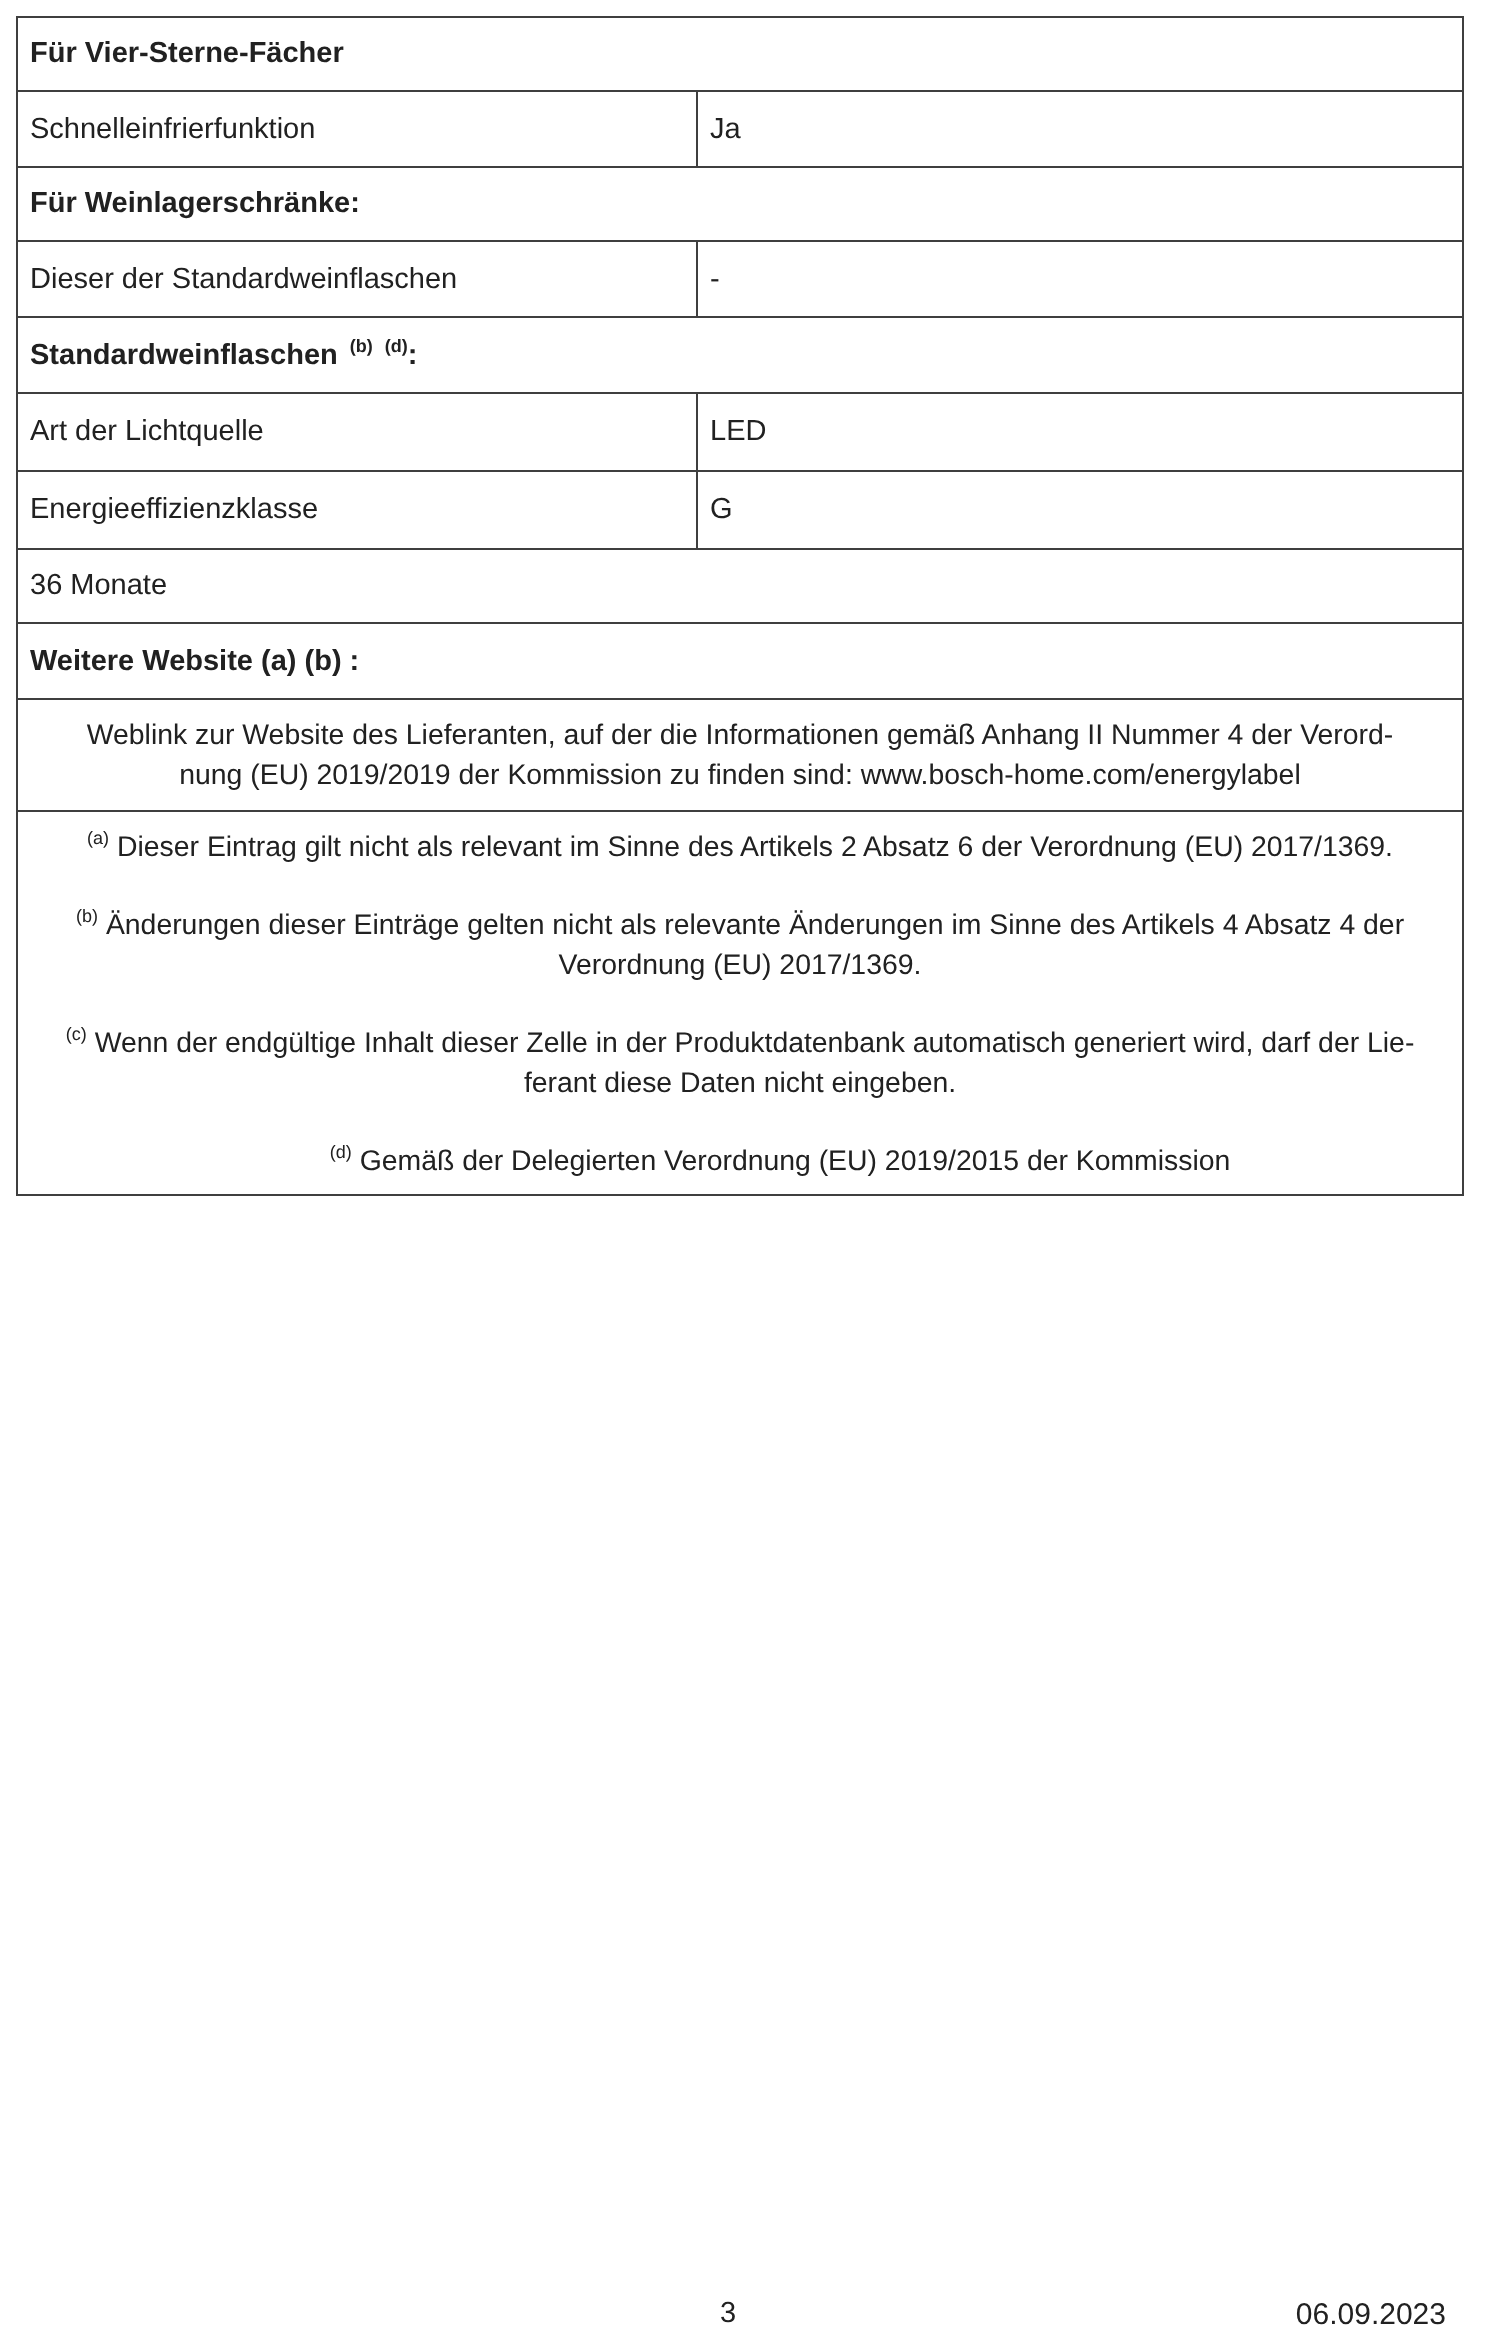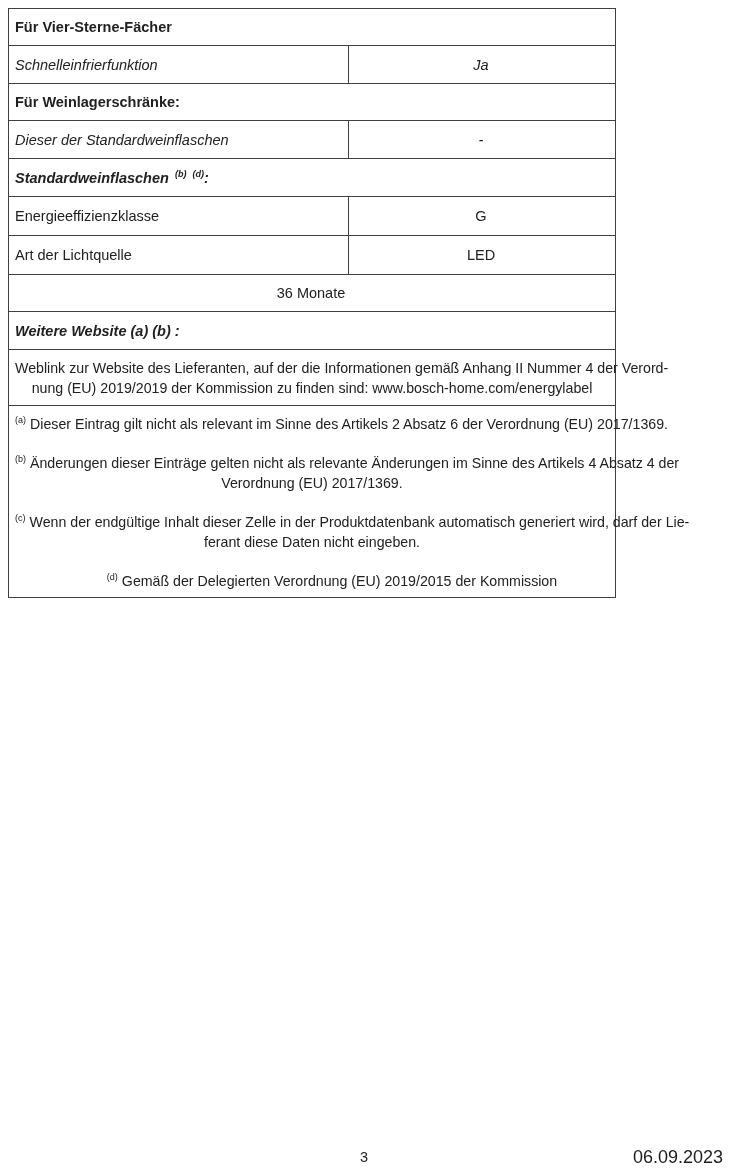--- a/index.html
+++ b/index.html
@@ -9,36 +9,36 @@
   }
   *{box-sizing:border-box;margin:0;padding:0;}
   html,body{background:var(--bg);}
   body{
     width:750px;height:1171px;position:relative;
     font-family:"Liberation Sans","DejaVu Sans",sans-serif;
     font-size:14.5px;color:var(--text);
     overflow:hidden;
   }
   .sheet-table{
-    position:absolute;left:8px;top:8px;width:608px;
+    position:absolute;left:8px;top:8px;width:724px;
     border:1px solid var(--border);
     background:var(--bg);
   }
   .t-row{display:flex;align-items:stretch;}
   .t-row + .t-row{border-top:1px solid var(--border);}
-  .h36{height:36px;} .h37{height:37px;} .h38{height:38px;font-style:italic;} .h39{height:39px;}
+  .h36{height:36px;} .h37{height:37px;} .h38{height:38px;} .h39{height:39px;}
   .h56{height:56px;} .h192{height:192px;}
   .cell{
     display:flex;align-items:center;
     padding:2px 8px 2px 6px;
     min-width:0;
   }
   .cell-label{width:340px;border-right:1px solid var(--border);}
   .cell-label-wide{width:531px;border-right:1px solid var(--border);}
-  .cell-value{flex:1;justify-content:center;}
+  .cell-value{flex:1;}
   .cell-full{width:100%;}
   .bold{font-weight:bold;}
   .line{display:inline-block;line-height:18px;}
   sup.fn-ref{
     font-size:9px;line-height:0;vertical-align:6px;
     letter-spacing:0;
   }
   .gap6{margin-left:6px;}
   .gap3{margin-left:3px;}
   .gap4{margin-left:4px;}
@@ -50,21 +50,21 @@
   .pre{white-space:pre;}
   .footnote{margin-bottom:19px;}
   .footnote:last-child{margin-bottom:0;margin-left:40px;}
   .footnote sup.fn-ref{margin-right:4px;}
   .page-footer-num{
     position:absolute;left:0;top:1149px;width:728px;
     text-align:center;font-size:14.5px;line-height:17px;
   }
   .page-footer-date{
     position:absolute;right:27px;top:1149px;
-    font-size:18px;line-height:17px;
+    font-size:15px;line-height:17px;
   }
 </style>
 </head>
 <body>
 
 <div class="sheet-table">
 
   <div class="t-row h36">
     <div class="cell cell-full bold">
       <span class="line">Für Vier-Sterne-Fächer</span>
@@ -96,33 +96,33 @@
   </div>
 
   <div class="t-row h38">
     <div class="cell cell-full bold">
       <span class="line"><span>Standardweinflaschen</span><sup class="fn-ref gap6">(b)</sup><sup class="fn-ref gap6">(d)</sup><span>:</span></span>
     </div>
   </div>
 
   <div class="t-row h39">
     <div class="cell cell-label">
-      <span class="line">Energieeffizienzklasse</span>
+      <span class="line">Art der Lichtquelle</span>
     </div>
     <div class="cell cell-value">
-      <span class="line">G</span>
+      <span class="line">LED</span>
     </div>
   </div>
 
   <div class="t-row h39">
     <div class="cell cell-label">
-      <span class="line">Art der Lichtquelle</span>
+      <span class="line">Energieeffizienzklasse</span>
     </div>
     <div class="cell cell-value">
-      <span class="line">LED</span>
+      <span class="line">G</span>
     </div>
   </div>
 
   <div class="t-row h37">
     <div class="cell cell-value">
       <span class="line">36 Monate</span>
     </div>
   </div>
 
   <div class="t-row h38">

